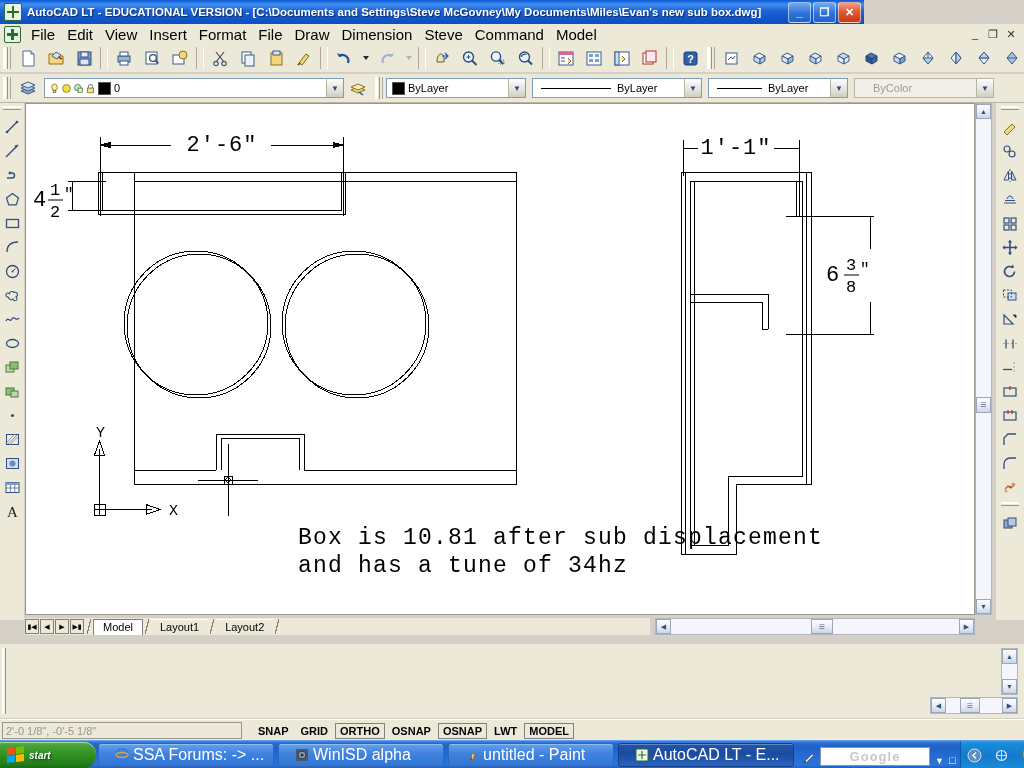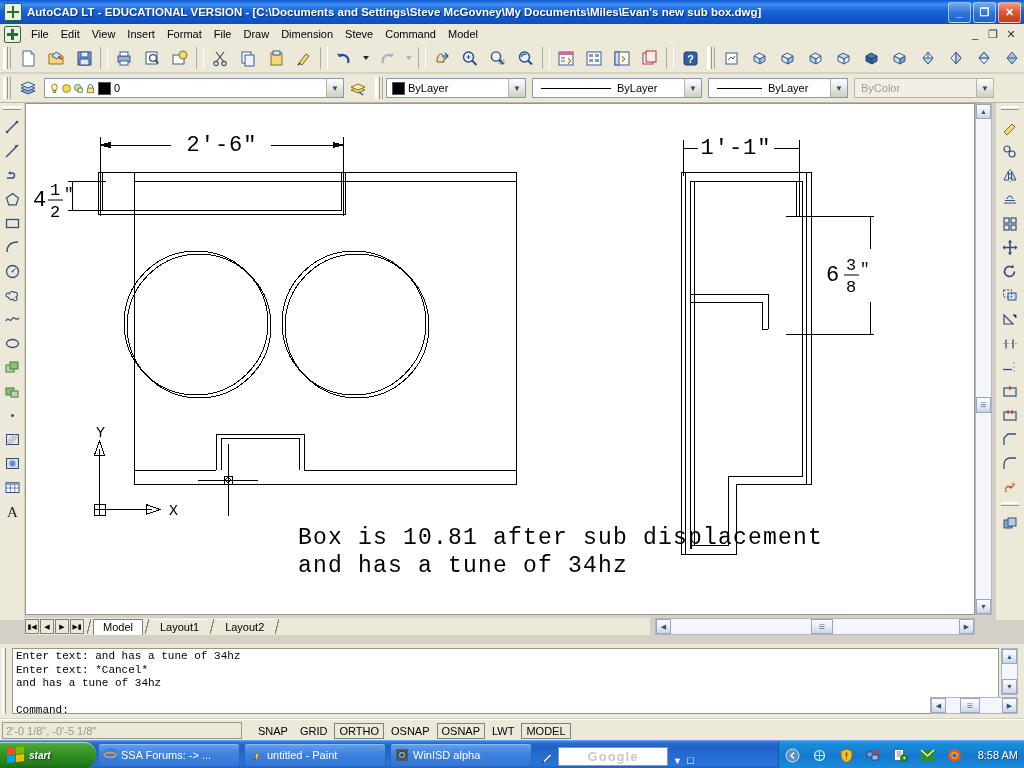--- a/index.html
+++ b/index.html
@@ -7,21 +7,21 @@
     width:1024px;height:768px;overflow:hidden;
     font-family:"Liberation Sans", sans-serif;
     font-size:11px;
     background:#d4d0c8;
     -webkit-font-smoothing:none;
   }
   #app{position:relative;width:1024px;height:768px;}
 
   
   .titlebar{
-    position:absolute;left:0;top:0;width:1024px;height:24px;
+    position:absolute;left:0;top:0;width:864px;height:24px;
     background:linear-gradient(180deg,#0a5ad4 0%,#226ee0 8%,#3f8ef0 18%,#1b64d8 45%,#1257c9 75%,#0d4fbd 100%);
     display:flex;align-items:center;
     border-bottom:1px solid #063a93;
   }
   .titlebar .tb-ico{
     width:16px;height:16px;margin-left:4px;margin-right:5px;
     background:#e8f2e8;border:1px solid #2b6e2b;border-radius:2px;
     position:relative;flex:none;
   }
   .titlebar .tb-ico:after{
@@ -54,21 +54,21 @@
   .menubar .mb-ico{
     width:15px;height:15px;margin:0 4px;flex:none;
     background:#e8f2e8;border:1px solid #2b6e2b;border-radius:2px;position:relative;
   }
   .menubar .mb-ico:after{
     content:"";position:absolute;left:2px;top:2px;right:2px;bottom:2px;
     background:
       linear-gradient(90deg,transparent 40%,#2b6e2b 40%,#2b6e2b 60%,transparent 60%),
       linear-gradient(0deg,transparent 40%,#2b6e2b 40%,#2b6e2b 60%,transparent 60%);
   }
-  .menubar .mi{padding:2px 6px;color:#000;font-size:11px;cursor:default;}
+  .menubar .mi{padding:2px 6px;color:#000;font-size:15px;cursor:default;}
   .mdi-btns{margin-left:auto;display:flex;gap:4px;padding-right:6px;color:#333;font-size:11px;}
   .mdi-btns span{width:14px;text-align:center;}
 
   
   .toolbar-row{
     position:absolute;left:0;width:1024px;height:28px;
     background:#ece9d8;display:flex;align-items:center;
   }
   #tbrow1{top:44px;}
   #tbrow2{top:74px;height:28px;border-bottom:1px solid #b9b4a4;}
@@ -210,21 +210,21 @@
   }
   .coordbox{
     width:240px;height:17px;margin-left:2px;flex:none;
     background:#ece9d8;border:1px solid #9a968a;box-sizing:border-box;
     display:flex;align-items:center;padding-left:3px;
     color:#9a968a;font-size:11px;
   }
   .stbtn{
     height:16px;padding:0 4px;margin:0 1px;flex:none;
     display:flex;align-items:center;font-size:11px;color:#000;
-    border:1px solid #ece9d8;box-sizing:border-box;
+    border:1px solid #ece9d8;box-sizing:border-box;font-weight:bold;
   }
   .stbtn.on{border:1px solid #808080;background:#ece9d8;}
 
   
   .taskbar{
     position:absolute;left:0;top:740px;width:1024px;height:28px;
     background:linear-gradient(180deg,#3f87e8 0%,#2a6ed0 8%,#1f62c8 20%,#2a74da 85%,#1a5cc0 100%);
     display:flex;align-items:center;
     border-top:1px solid #63a0f0;
   }
@@ -238,22 +238,22 @@
     box-shadow:inset 0 1px 0 rgba(255,255,255,.45);
   }
   .startflag{
     width:17px;height:16px;margin:0 5px 0 7px;flex:none;position:relative;
     transform:skewY(-6deg);
   }
   .taskitem{
     height:22px;min-width:132px;max-width:142px;margin:0 2px;flex:none;
     background:linear-gradient(180deg,#62a1ec,#3f82de 45%,#3076d6);
     border:1px solid #2f66bb;border-radius:3px;
-    display:flex;align-items:center;color:#fff;font-size:11px;
-    padding:0 4px;overflow:hidden;white-space:nowrap;
+    display:flex;align-items:center;color:#fff;font-size:16px;
+    padding:0 16px;overflow:hidden;white-space:nowrap;
     box-shadow:inset 0 1px 0 rgba(255,255,255,.3);
   }
   .taskitem.active{
     background:linear-gradient(180deg,#2355a8,#1b4b9e 45%,#2a63bd);
     border-color:#16408a;
   }
   .taskitem .ti-ico{width:14px;height:14px;margin-right:4px;flex:none;}
   .googlebar{
     display:flex;align-items:flex-end;height:22px;margin-left:6px;flex:none;
   }
@@ -614,21 +614,21 @@
     <div class="combo" style="width:170px;margin-left:6px;">
       <span class="ltline"></span>
       <span>ByLayer</span>
       <span class="arrow">▼</span>
     </div>
     <div class="combo" style="width:140px;margin-left:6px;">
       <span class="ltline" style="width:45px;"></span>
       <span>ByLayer</span>
       <span class="arrow">▼</span>
     </div>
-    <div class="combo disabled" style="width:140px;margin-left:6px;">
+    <div class="combo disabled" style="width:140px;margin-left:6px;padding-left:12px;">
       <span style="padding-left:6px;">ByColor</span>
       <span class="arrow">▼</span>
     </div>
   </div>
 
   <div class="sidebar" id="leftbar">
     <div class="sgrip"></div>
     <div class="sbtn">
         <svg width="17" height="17" viewBox="0 0 17 17">
           <path d="M3 13L13 3" stroke="#33507c" stroke-width="1.4"></path>
@@ -974,25 +974,20 @@
   <div class="hscroll">
     <div class="sb-arrow">◀</div>
     <div class="sb-track-h">
       <div class="sb-thumb-h">☰</div>
     </div>
     <div class="sb-arrow">▶</div>
   </div>
 
   <div class="cmdwin">
     <div class="cmdgrip"></div>
-    <div class="cmdtext"><span>Enter text: and has a tune of 34hz</span>
-<span>Enter text: *Cancel*</span>
-<span>and has a tune of 34hz</span>
-<span></span>
-<span>Command:</span></div>
     <div class="cmdvscroll">
       <div class="sb-arrow">▲</div>
       <div class="sb-track"></div>
       <div class="sb-arrow">▼</div>
     </div>
     <div class="cmdhscroll">
       <div class="sb-arrow">◀</div>
       <div class="sb-track-h">
         <div class="sb-thumb-h" style="left:14px;width:20px;">☰</div>
       </div>
@@ -1031,38 +1026,47 @@
             <circle cx="7" cy="7" r="6" fill="none" stroke="#2a7ad0" stroke-width="1.6"></circle>
             <ellipse cx="7" cy="7" rx="6" ry="2.4" fill="none" stroke="#e8a13a" stroke-width="1.4"></ellipse>
           </svg>
       </span>
       <span>SSA Forums: -&gt; ...</span>
     </div>
 
     <div class="taskitem">
       <span class="ti-ico">
         <svg width="14" height="14" viewBox="0 0 14 14">
-            <path d="M6 11l1-6 3 1-2 6z" fill="#e8d070" stroke="#8a7320"></path>
-            <path d="M5 12l2-1" stroke="#b03030" stroke-width="1.4"></path>
-          </svg>
-      </span>
-      <span>untitled - Paint</span>
+            <rect x="1" y="1" width="12" height="12" fill="#4a5a6a"></rect>
+            <circle cx="7" cy="7" r="4" fill="#8a99aa" stroke="#2a3a4a"></circle>
+            <circle cx="7" cy="7" r="1.6" fill="#2a3a4a"></circle>
+          </svg>
+      </span>
+      <span>WinISD alpha</span>
     </div>
 
     <div class="taskitem">
       <span class="ti-ico">
         <svg width="14" height="14" viewBox="0 0 14 14">
-            <rect x="1" y="1" width="12" height="12" fill="#4a5a6a"></rect>
-            <circle cx="7" cy="7" r="4" fill="#8a99aa" stroke="#2a3a4a"></circle>
-            <circle cx="7" cy="7" r="1.6" fill="#2a3a4a"></circle>
-          </svg>
-      </span>
-      <span>WinISD alpha</span>
-    </div>
-
+            <path d="M6 11l1-6 3 1-2 6z" fill="#e8d070" stroke="#8a7320"></path>
+            <path d="M5 12l2-1" stroke="#b03030" stroke-width="1.4"></path>
+          </svg>
+      </span>
+      <span>untitled - Paint</span>
+    </div>
+
+    <div class="taskitem active">
+      <span class="ti-ico">
+        <svg width="14" height="14" viewBox="0 0 14 14">
+            <rect x="1" y="1" width="12" height="12" fill="#eef5ee" stroke="#2b6e2b"></rect>
+            <path d="M3 7h8M7 3v8" stroke="#2b6e2b" stroke-width="1.2"></path>
+          </svg>
+      </span>
+      <span>AutoCAD LT - E...</span>
+    </div>
 
     <div class="googlebar">
       <span style="margin-right:4px;">
         <svg width="14" height="14" viewBox="0 0 14 14">
             <path d="M3 11l7-7 1.5 1.5-7 7z" fill="#dde4ee" stroke="#5a6a84"></path>
             <path d="M2 12.5l1.5-.7" stroke="#333" stroke-width="1.3"></path>
           </svg>
       </span>
       <span class="gbox">Google</span>
       <span style="color:#fff;font-size:9px;margin:0 5px;">▼</span>

